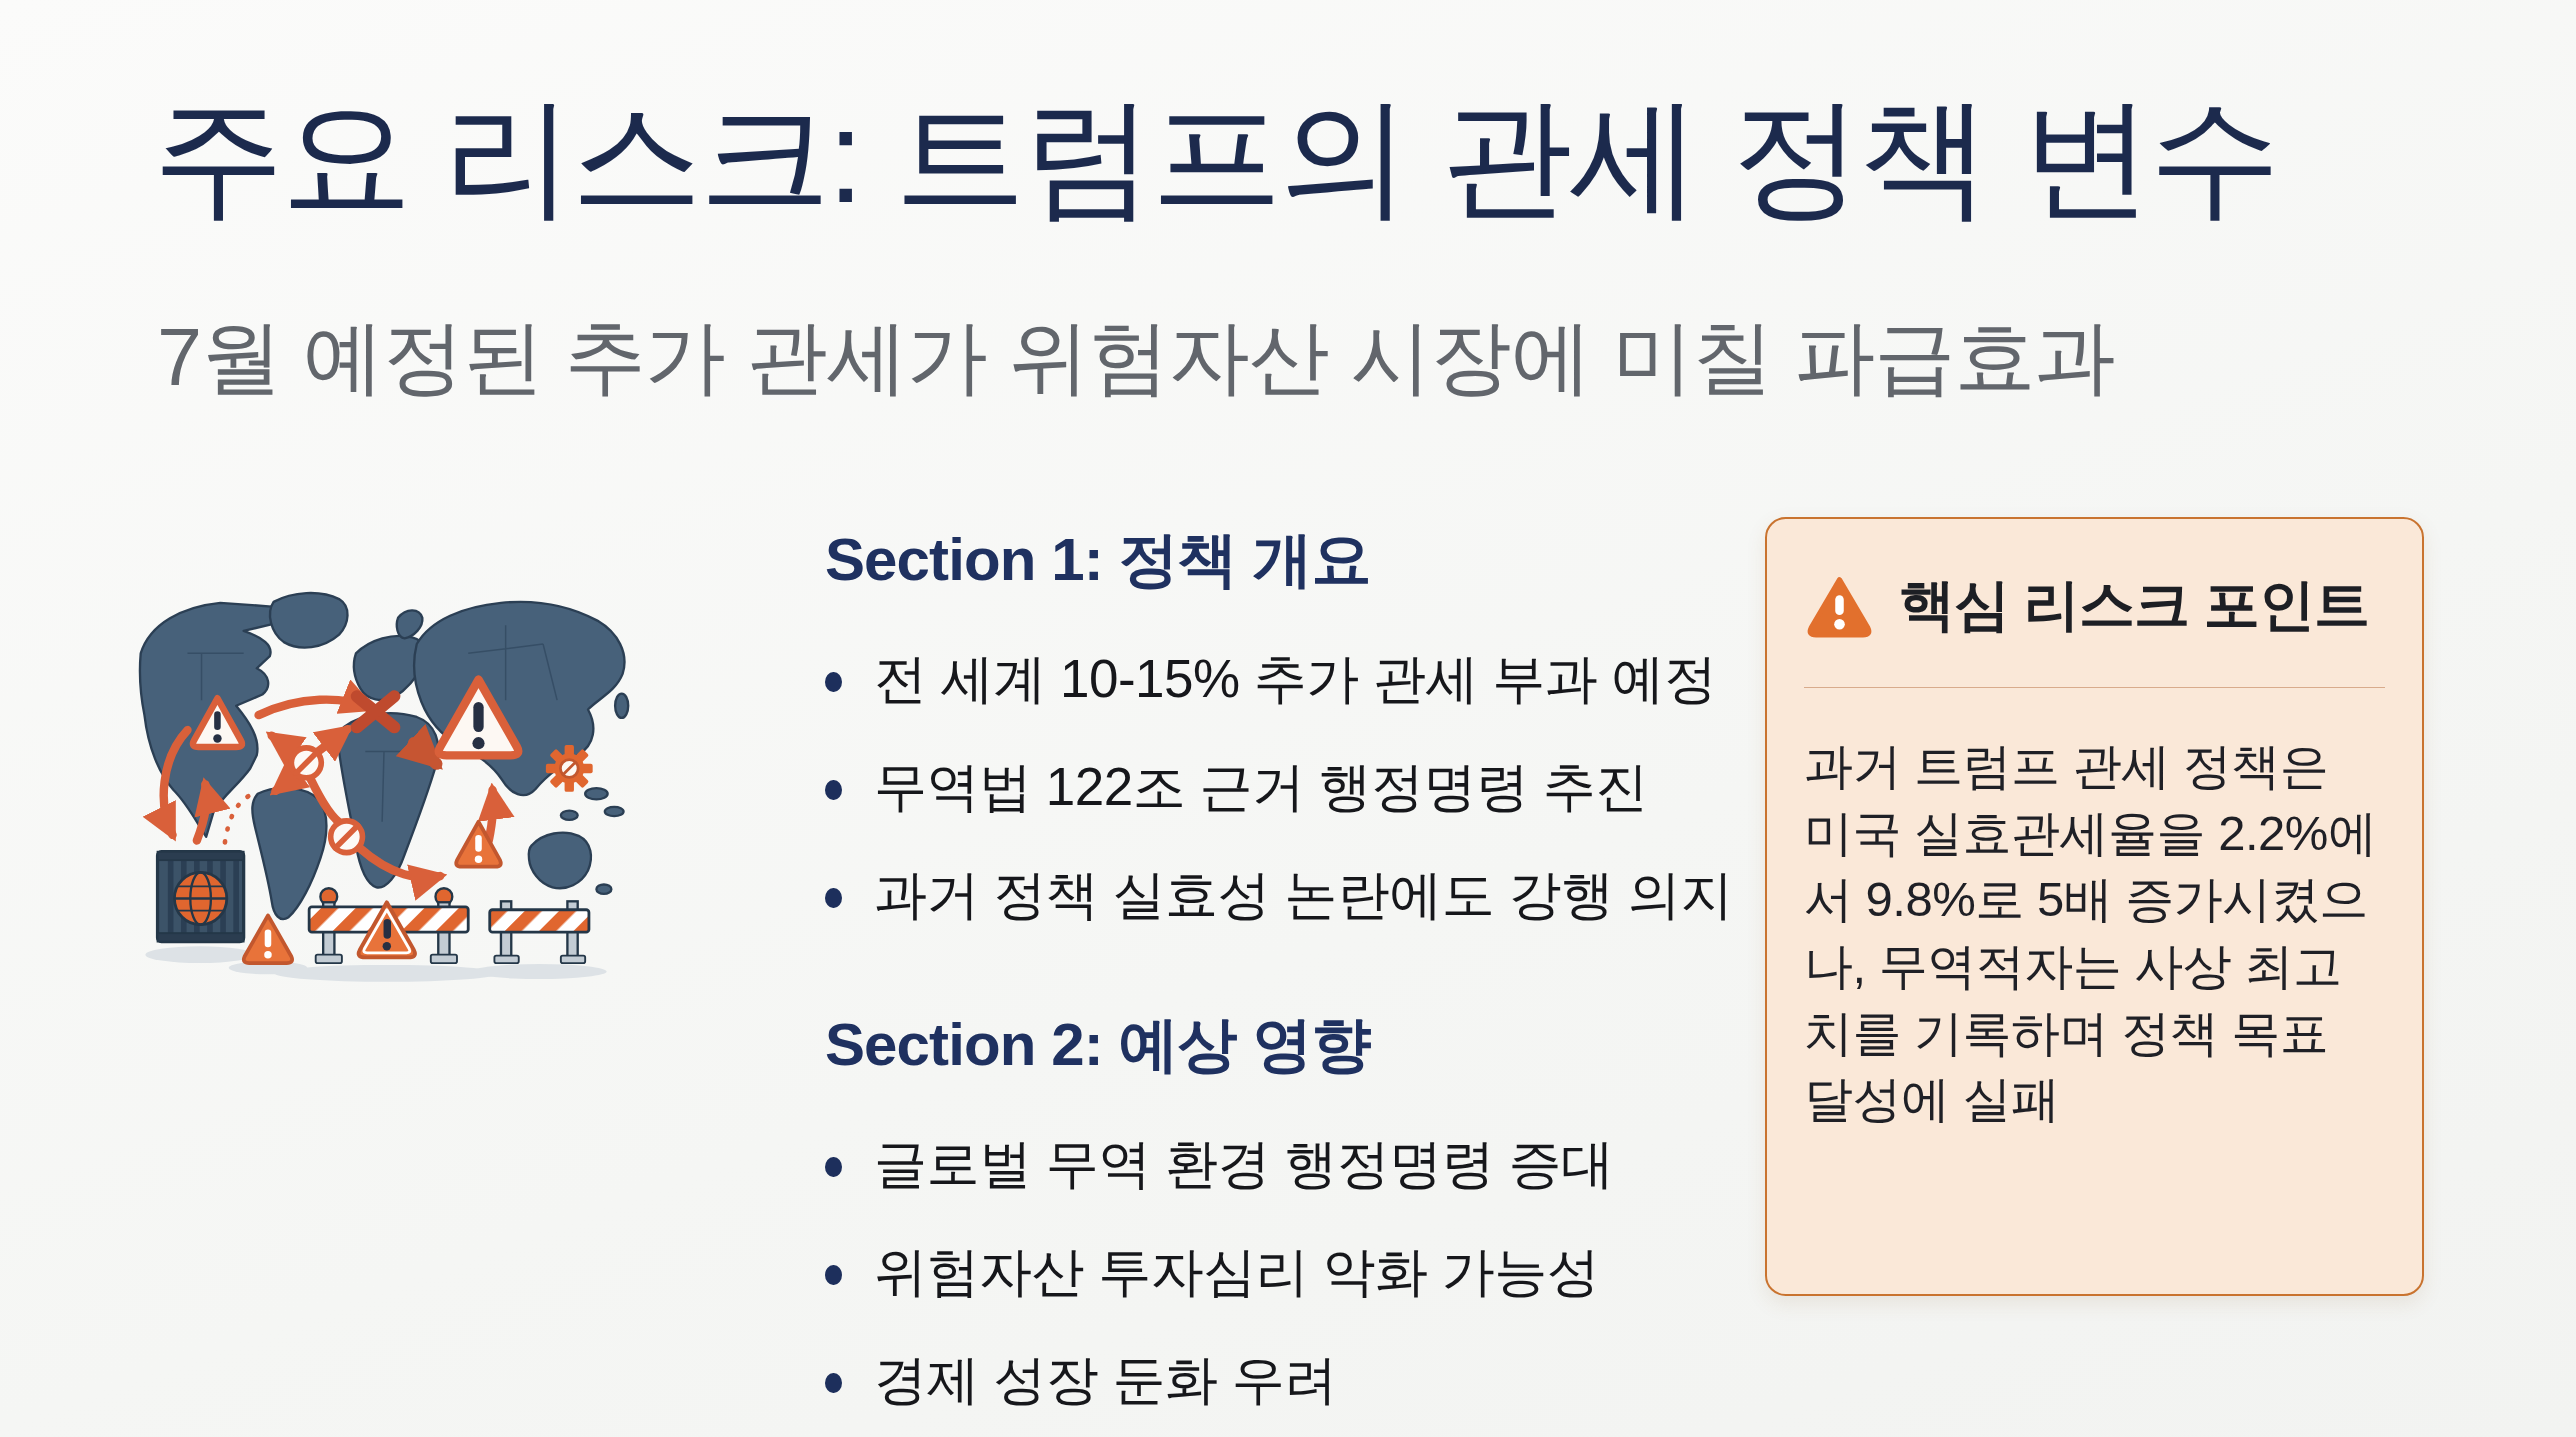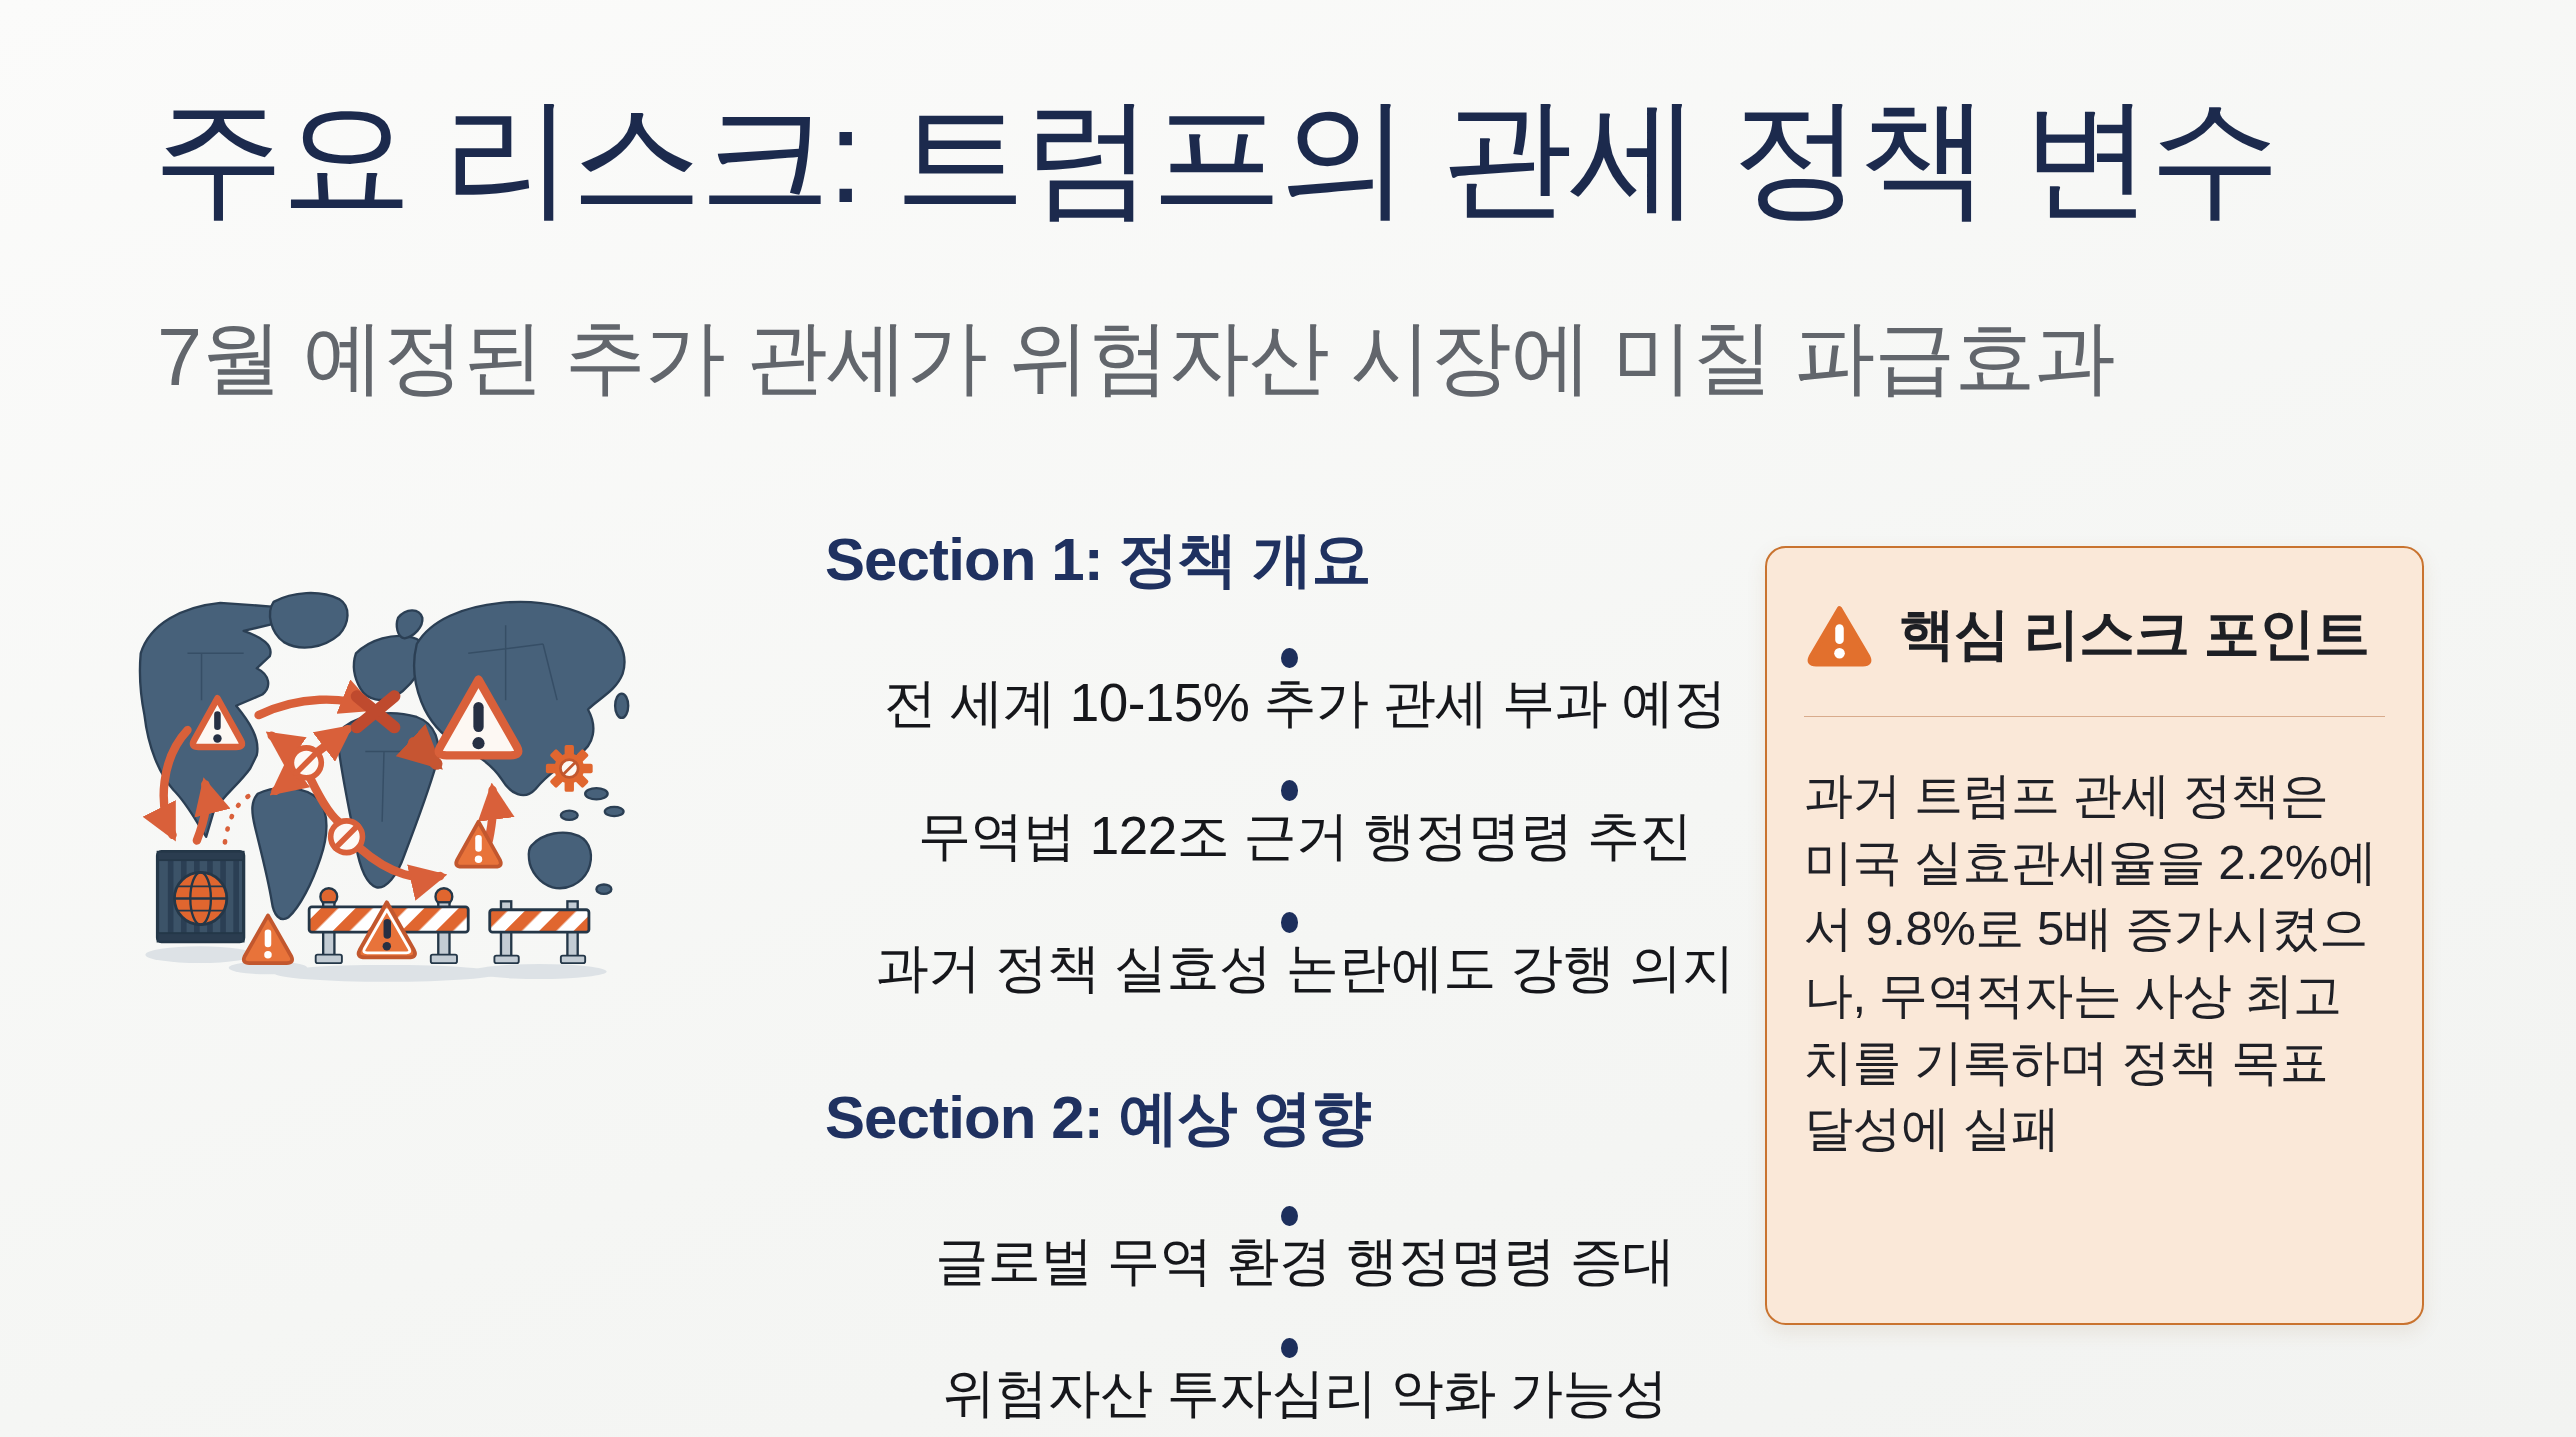--- a/index.html
+++ b/index.html
@@ -31,32 +31,32 @@
     position:absolute;left:812px;top:520px;width:973px;
   }
   .section{margin:0 0 73px 13px;}
   .section-heading{
     margin:0 0 43px 0;
     font-size:60px;font-weight:700;color:#1f3160;letter-spacing:-0.9px;
     white-space:nowrap;
   }
   .bullet-list{list-style:none;margin:0;padding:0;}
   .bullet-item{
-    display:flex;align-items:center;margin:0 0 36px 0;flex-direction:column;
+    display:flex;align-items:center;margin:0 0 36px 0;
   }
   .bullet-dot{
     flex:0 0 auto;width:17px;height:20.6px;border-radius:50%;
     background:#1d2f5c;margin-right:32px;margin-top:3.7px;
   }
   .bullet-text{
     font-size:53px;color:#16171b;letter-spacing:-0.5px;white-space:nowrap;
   }
 
   .risk-box{
-    position:absolute;left:1765px;top:546px;width:659px;height:779px;
+    position:absolute;left:1765px;top:517px;width:659px;height:779px;
     box-sizing:border-box;
     background:#fae8d8;
     border:2.8px solid #c9732f;border-radius:20.6px;
     padding:49px 37px 0 37px;
     box-shadow:0 7.5px 20.6px rgba(140,90,40,0.10);
   }
   .risk-header{display:flex;align-items:center;}
   .risk-icon{flex:0 0 auto;width:71px;height:71px;margin-right:24px;}
   .risk-title{
     margin:0;font-size:56px;font-weight:700;color:#1d1f24;

